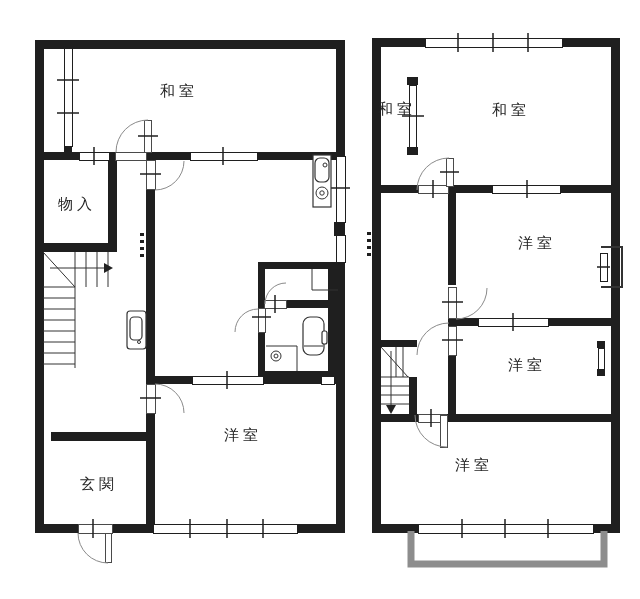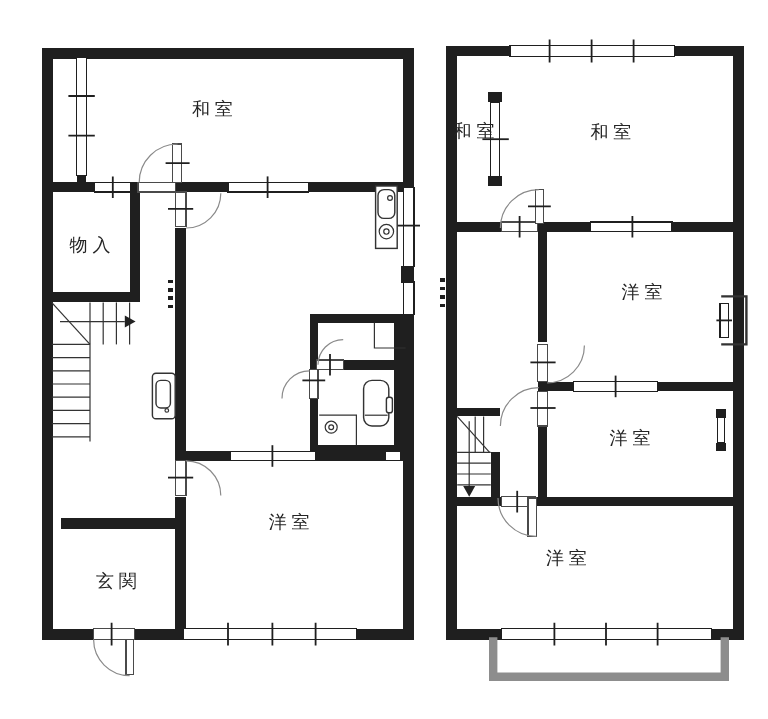--- a/index.html
+++ b/index.html
@@ -1,16 +1,16 @@
 <!DOCTYPE html>
 <html style="--wall: #1f1f1f; --balcony: #8d8d8d; --background: #ffffff; --line: #333333;"><head>
 <meta charset="utf-8">
 <style>
   html,body{margin:0;padding:0;background:var(--background,#fff);}
-  .canvas{position:relative;width:640px;height:599px;background:var(--background,#fff);overflow:hidden;border-radius:11px;}
+  .canvas{position:relative;width:640px;height:599px;background:var(--background,#fff);overflow:hidden;}
   svg{display:block;}
   .wall{fill:var(--wall,#1f1f1f);shape-rendering:crispEdges;}
   .dash{fill:var(--wall,#1f1f1f);shape-rendering:crispEdges;}
   .win{fill:#fff;stroke:var(--wall,#1f1f1f);stroke-width:1;shape-rendering:crispEdges;}
   .frame{fill:#fff;stroke:#4a4a4a;stroke-width:1;shape-rendering:crispEdges;}
   .tick{stroke:var(--wall,#1f1f1f);stroke-width:1.5;}
   .arc{fill:none;stroke:#8a8a8a;stroke-width:1;}
   .stair{fill:none;stroke:#333;stroke-width:1;}
   .fix{fill:#fff;stroke:#333;stroke-width:1.2;}
   .thin{fill:none;stroke:#333;stroke-width:1;}

